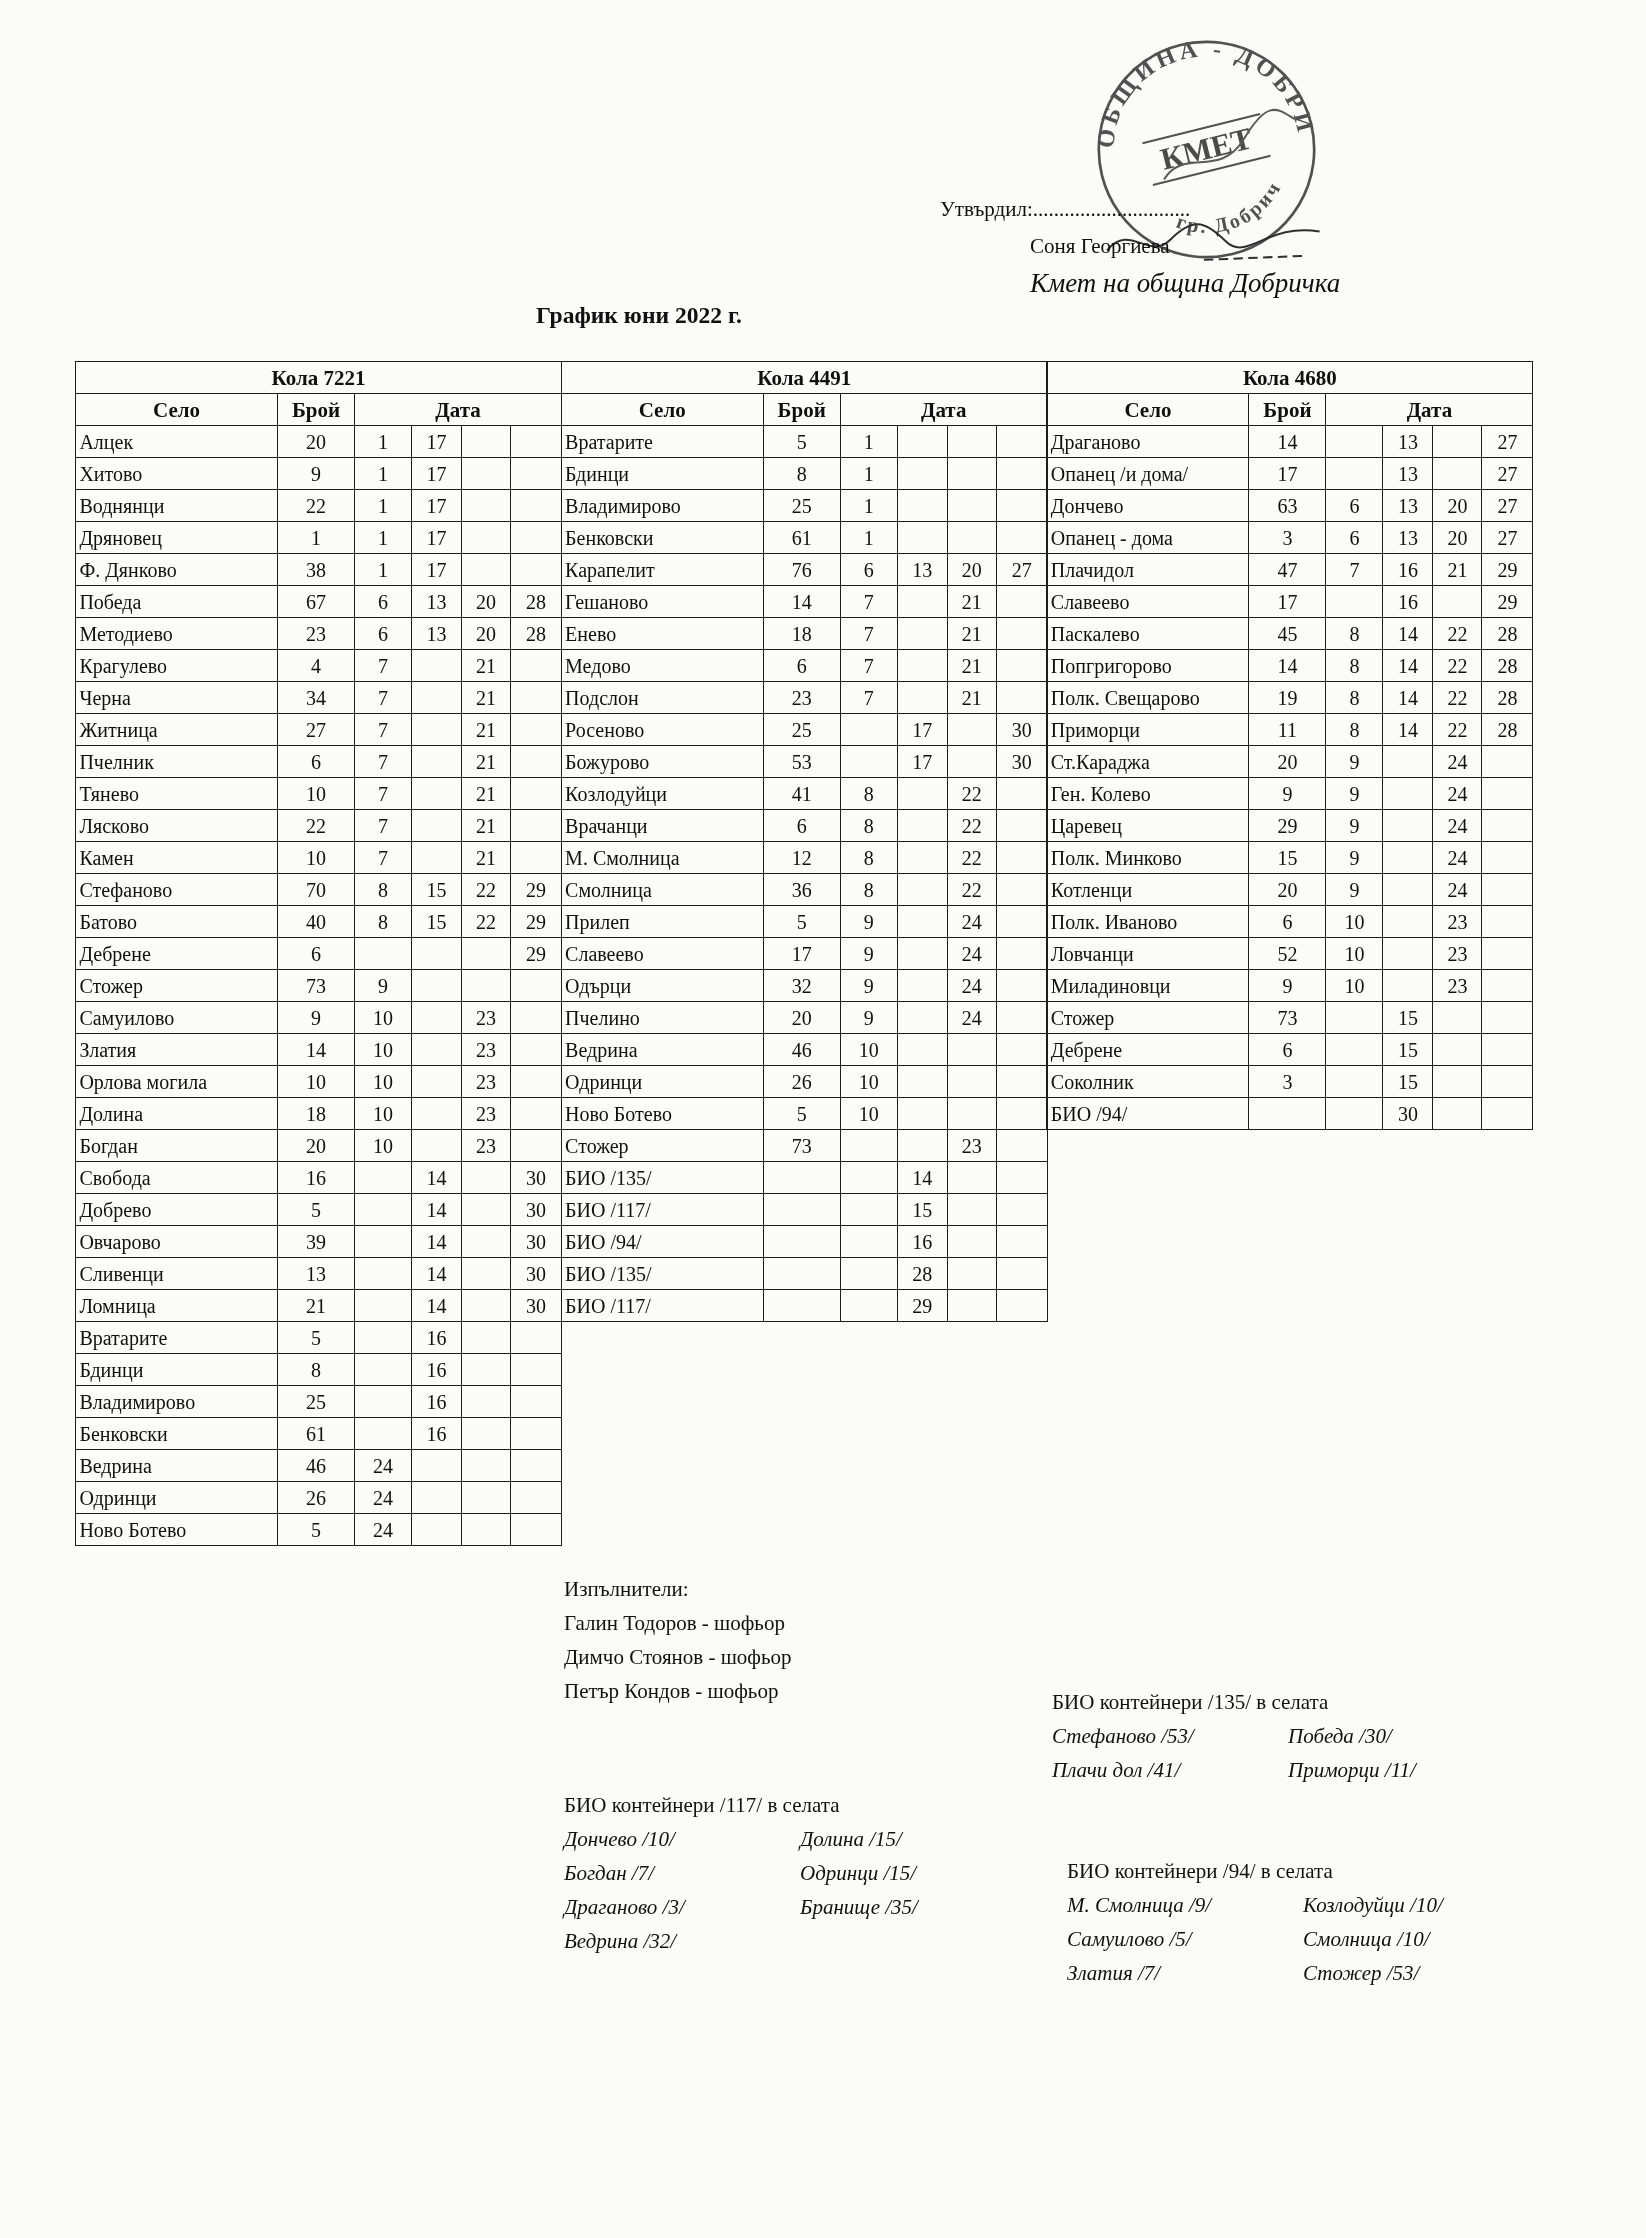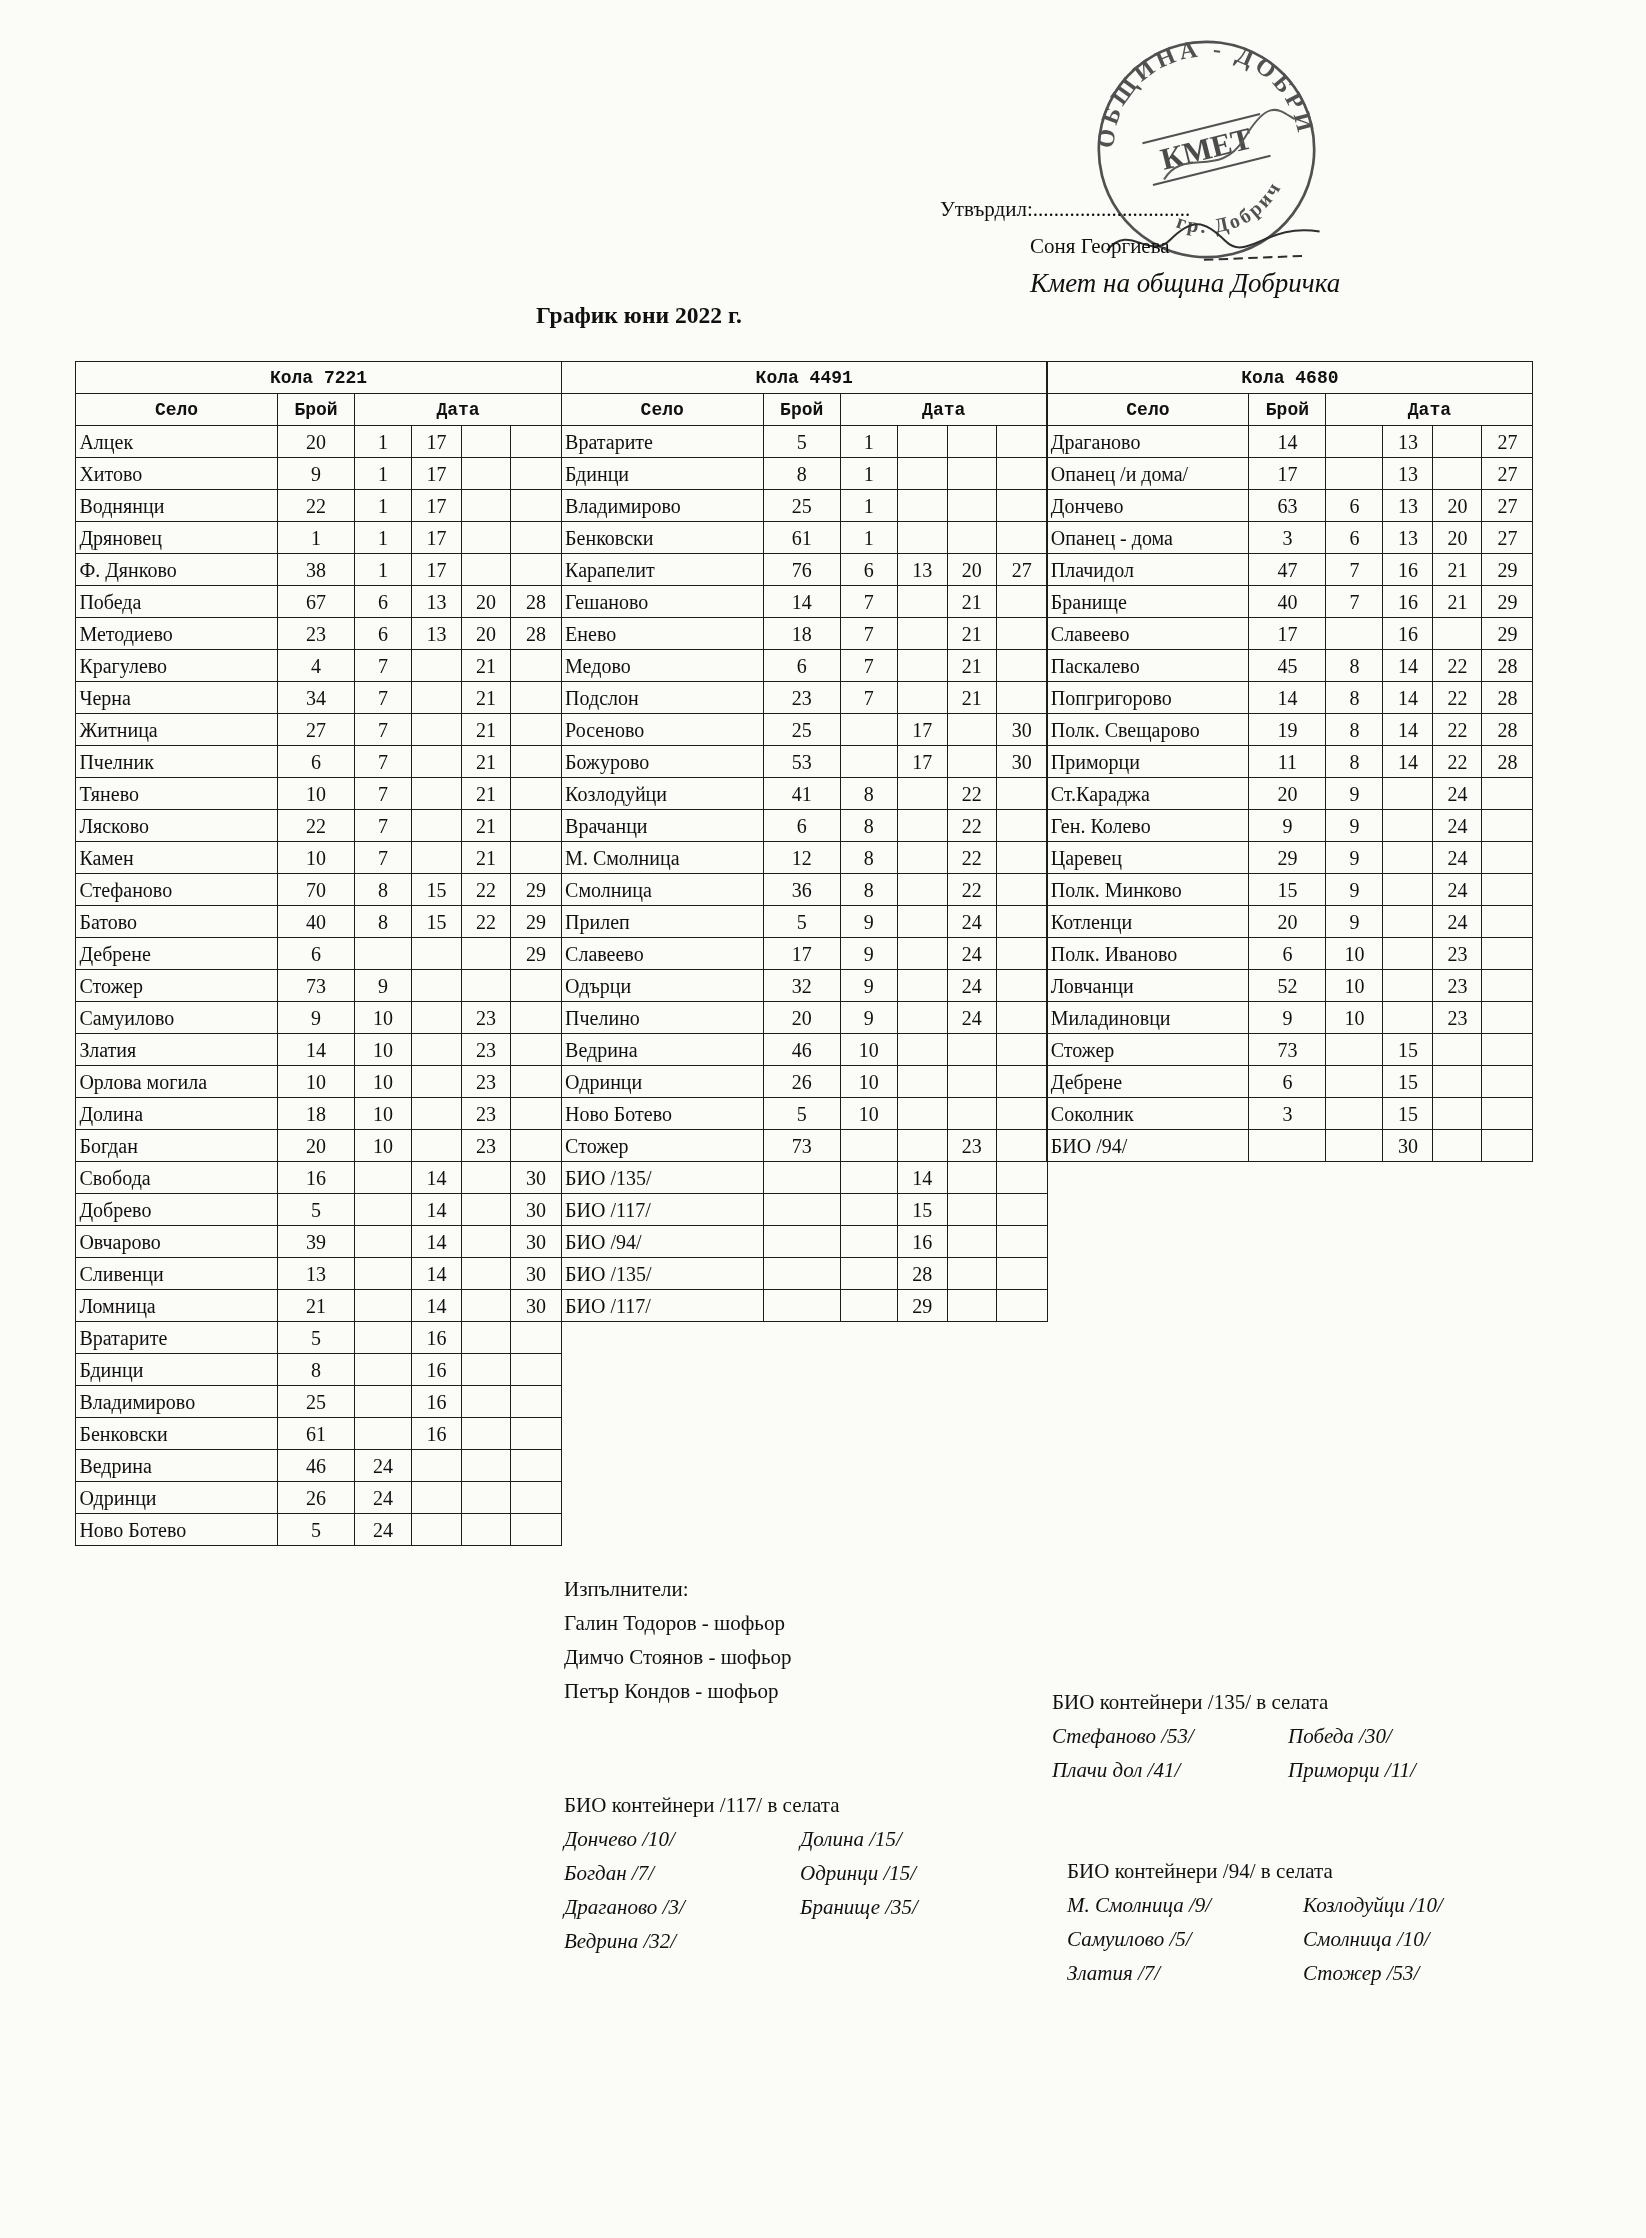--- a/index.html
+++ b/index.html
@@ -14,21 +14,21 @@
   .stamp { position:absolute; left:1084px; top:27px; transform:rotate(-14deg); opacity:.88; }
   .sig   { position:absolute; left:1103px; top:202px; }
 
   .tables { position:absolute; left:75px; top:361px; display:flex; align-items:flex-start; }
   table.sched { border-collapse:collapse; table-layout:fixed; background:transparent; }
   table.sched + table.sched { margin-left:-1.3px; }
   .sched th, .sched td {
     border:1.3px solid #1d1d1d; height:32px; font-size:20px;
     padding:0 3.4px; overflow:hidden; white-space:nowrap; line-height:30px;
   }
-  .sched th { font-weight:bold; text-align:center; font-size:18px;font-family:Liberation Mono, monospace; }
+  .sched th { font-weight:bold; text-align:center; font-size:21px; }
   .sched td.c-village { text-align:left; }
   .sched td.c-num { text-align:center; padding:0 1.3px; }
 
   .exec-block { position:absolute; left:564px; top:1572px; font-size:21px; line-height:34px; }
   .exec-title { font-size:21px; }
   .bio-block  { position:absolute; font-size:21px; line-height:34px; }
   .bio-0 { left:1052px; top:1685px; }
   .bio-1 { left:564px;  top:1788px; }
   .bio-2 { left:1052px; top:1854px;margin-left:15px; }
   .bio-row { display:grid; grid-template-columns:236px auto;font-style:italic; }
@@ -670,28 +670,20 @@
           </tr>
           <tr>
             <td class="c-village">Плачидол</td>
             <td class="c-num">47</td>
             <td class="c-num">7</td>
             <td class="c-num">16</td>
             <td class="c-num">21</td>
             <td class="c-num">29</td>
           </tr>
           <tr>
-            <td class="c-village">Бранище</td>
-            <td class="c-num">40</td>
-            <td class="c-num">7</td>
-            <td class="c-num">16</td>
-            <td class="c-num">21</td>
-            <td class="c-num">29</td>
-          </tr>
-          <tr>
             <td class="c-village">Славеево</td>
             <td class="c-num">17</td>
             <td class="c-num"></td>
             <td class="c-num">16</td>
             <td class="c-num"></td>
             <td class="c-num">29</td>
           </tr>
           <tr>
             <td class="c-village">Паскалево</td>
             <td class="c-num">45</td>

